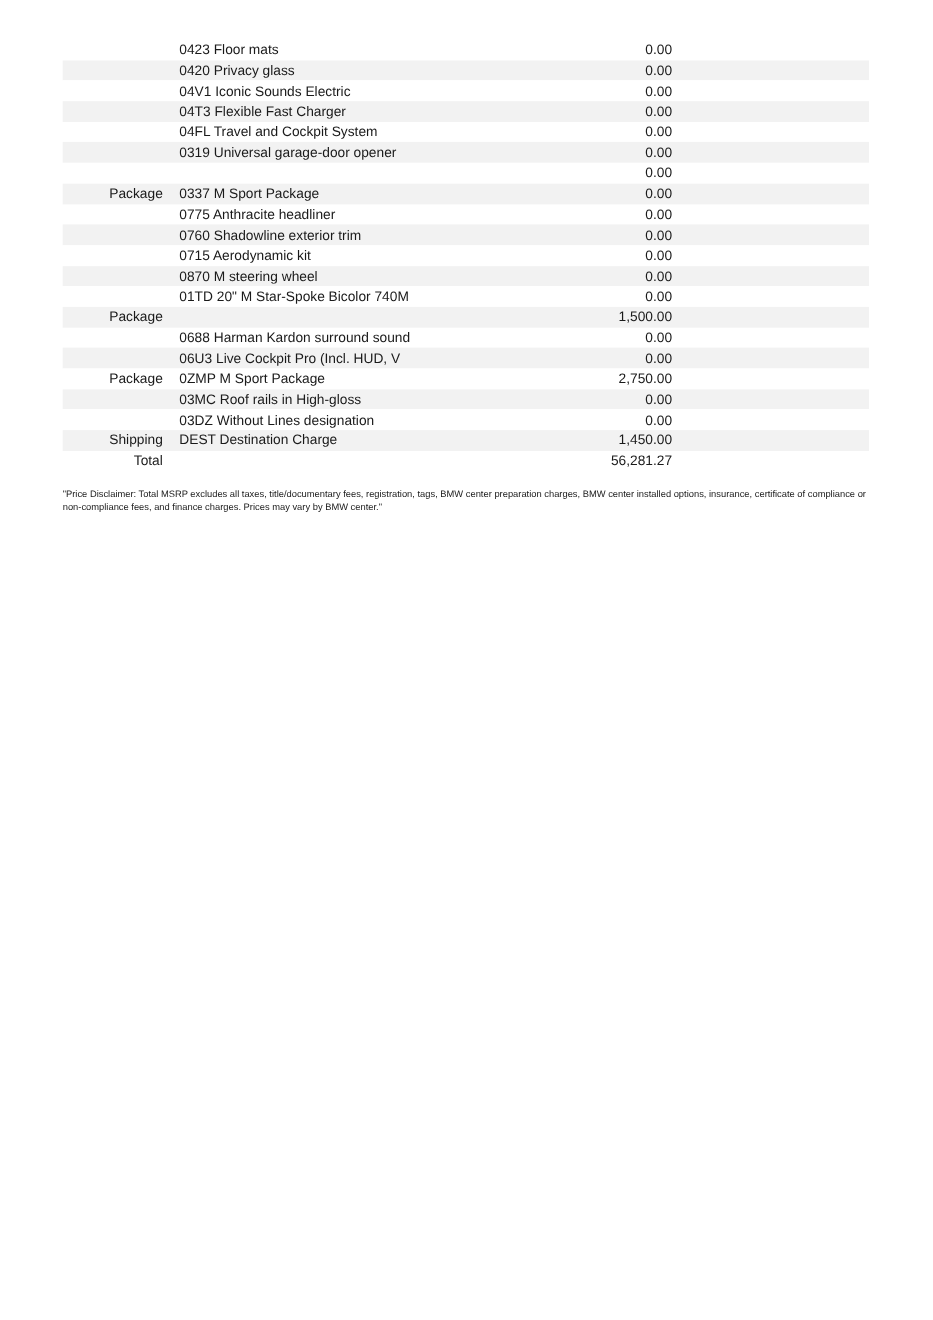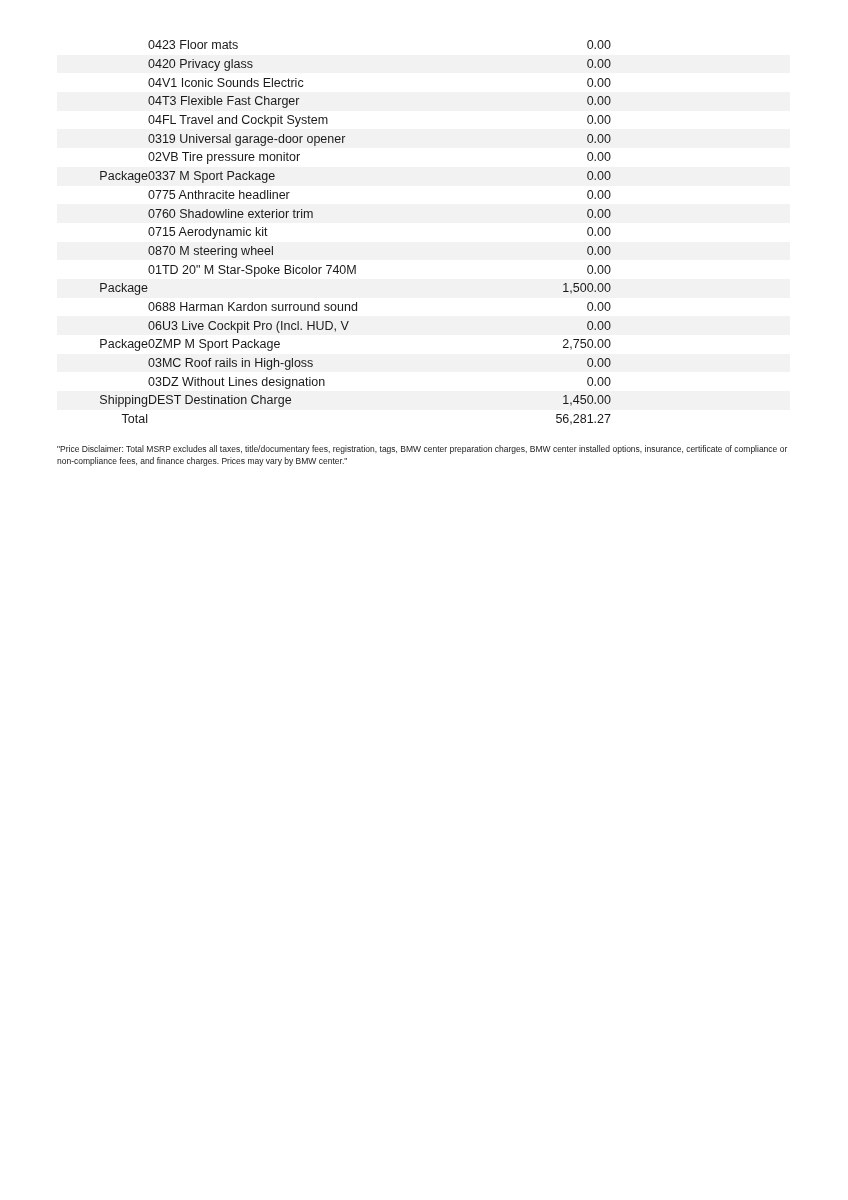--- a/index.html
+++ b/index.html
@@ -20,20 +20,21 @@
     top: 36px;
     width: 733px;
   }
   .row {
     display: flex;
     align-items: center;
     height: 18.7px;
     font-size: 12.5px;
     color: #1a1a1a;
     background: #ffffff;
+    gap: 15px;
   }
   .row.striped {
     background: #f2f2f2;
   }
   .cell.group {
     width: 91px;
     padding-left: 5px;
     flex: 0 0 auto;
     white-space: nowrap;
     text-align: right;
@@ -91,21 +92,20 @@
         <div class="cell desc">04FL Travel and Cockpit System</div>
         <div class="cell price">0.00</div>
       </div>
       <div class="row striped">
         <div class="cell group"></div>
         <div class="cell desc">0319 Universal garage-door opener</div>
         <div class="cell price">0.00</div>
       </div>
       <div class="row">
         <div class="cell group"></div>
-        <div class="cell desc">02VB Tire pressure monitor</div>
         <div class="cell price">0.00</div>
       </div>
       <div class="row striped">
         <div class="cell group">Package</div>
         <div class="cell desc">0337 M Sport Package</div>
         <div class="cell price">0.00</div>
       </div>
       <div class="row">
         <div class="cell group"></div>
         <div class="cell desc">0775 Anthracite headliner</div>

